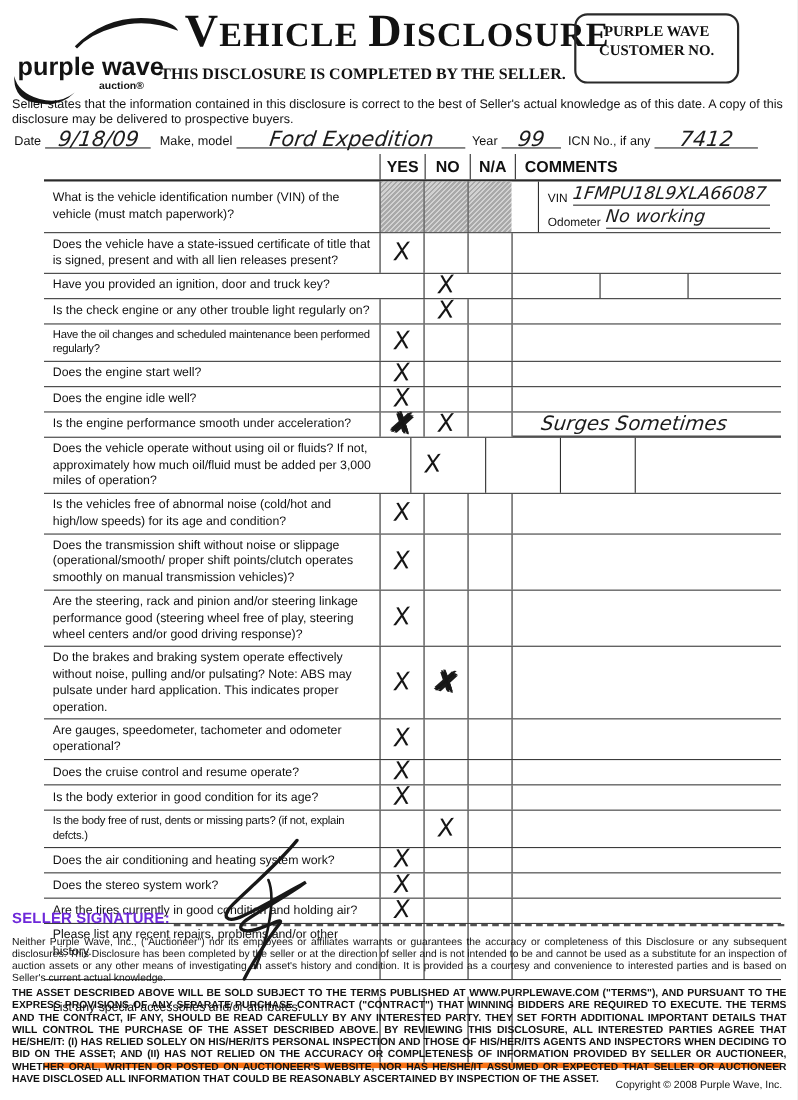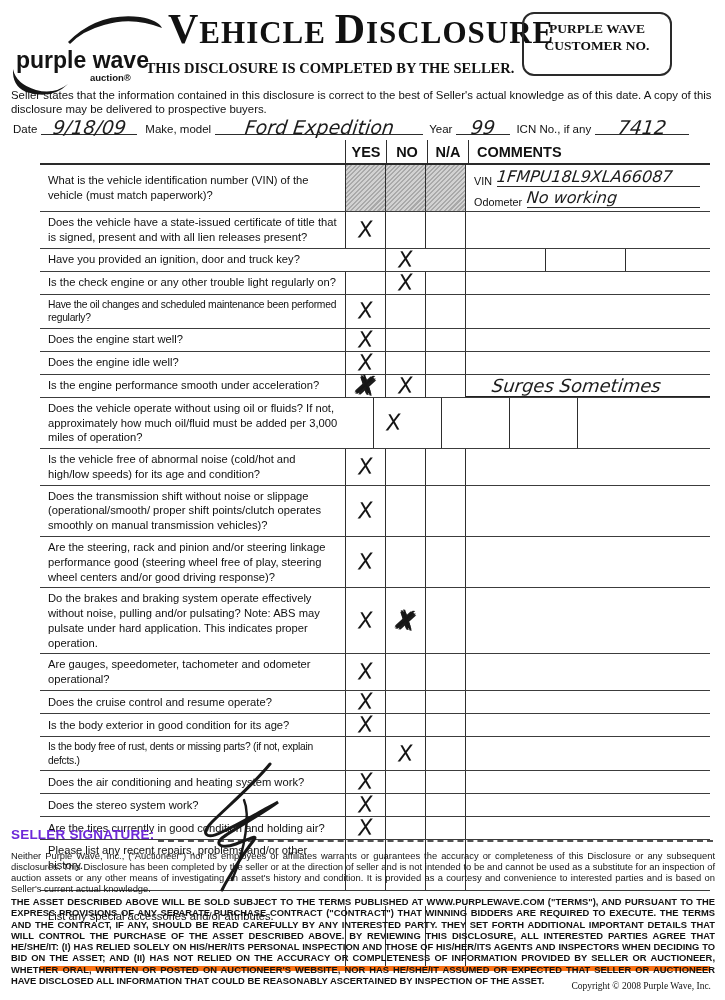--- a/index.html
+++ b/index.html
@@ -65,21 +65,21 @@
   
   .sig-line{position:absolute;left:11px;top:826px;width:702px;display:flex;align-items:flex-end;}
   .sig-label{font-weight:bold;font-size:13.5px;white-space:nowrap;letter-spacing:.2px;color:#6d28d9;}
   .sig-rule{flex:1;border-bottom:2px dashed #555;height:14px;margin-left:4px;}
   .sig-scrawl{position:absolute;left:192px;top:756px;width:120px;height:150px;pointer-events:none;}
   .legal-1{position:absolute;left:11px;top:850px;width:704px;font-size:9.4px;
            line-height:1.18;text-align:justify;color:#151515;}
   .legal-2{position:absolute;left:11px;top:896px;width:704px;font-size:9.4px;
            font-weight:bold;line-height:1.2;text-align:justify;color:#111;}
   .copyright{position:absolute;right:14px;top:981px;font-size:9.5px;
-             font-family:Liberation Serif, serif;color:#111;}
+             font-family:Liberation Sans, sans-serif;color:#111;}
 
   
   .logo-txt{font-family:"Liberation Sans",sans-serif;font-weight:bold;}
 </style>
 </head>
 <body>
 
 <div class="page">
 
   <div class="logo">
@@ -122,21 +122,21 @@
       <div class="col-comm">COMMENTS</div>
     </div>
     <div id="rows-host">
         <div class="t-row" style="min-height: 44px;">
           <div class="qcol">
             <span>What is the vehicle identification number (VIN) of the vehicle (must match paperwork)?</span>
           </div>
           <div class="col-mark cell shaded"></div>
           <div class="col-mark cell shaded"></div>
           <div class="col-mark cell shaded"></div>
-          <div class="col-comm cell" style="padding-left: 0px;">
+          <div class="col-comm cell" style="padding-left: 0px; margin-left: 24px;">
             <div class="comm-fields">
               <div class="comm-field">
                 <span class="cf-label">VIN</span>
                 <span class="cf-value"><span class="hw">1FMPU18L9XLA66087</span></span>
               </div>
               <div class="comm-field">
                 <span class="cf-label">Odometer</span>
                 <span class="cf-value"><span class="hw">No working</span></span>
               </div>
             </div>
@@ -229,21 +229,21 @@
           </div>
           <div class="col-mark cell">
             <span class="mark">X</span>
           </div>
           <div class="col-mark cell"></div>
           <div class="col-mark cell"></div>
           <div class="col-comm cell" style="padding-left: 0px;"></div>
         </div>
         <div class="t-row" style="min-height: 35px;">
           <div class="qcol">
-            <span>Is the vehicle free of abnormal noise (cold/hot and high/low speeds) for its age and condition?</span>
+            <span>Is the vehicles free of abnormal noise (cold/hot and high/low speeds) for its age and condition?</span>
           </div>
           <div class="col-mark cell">
             <span class="mark">X</span>
           </div>
           <div class="col-mark cell"></div>
           <div class="col-mark cell"></div>
           <div class="col-comm cell" style="padding-left: 0px;"></div>
         </div>
         <div class="t-row" style="min-height: 45px;">
           <div class="qcol">

